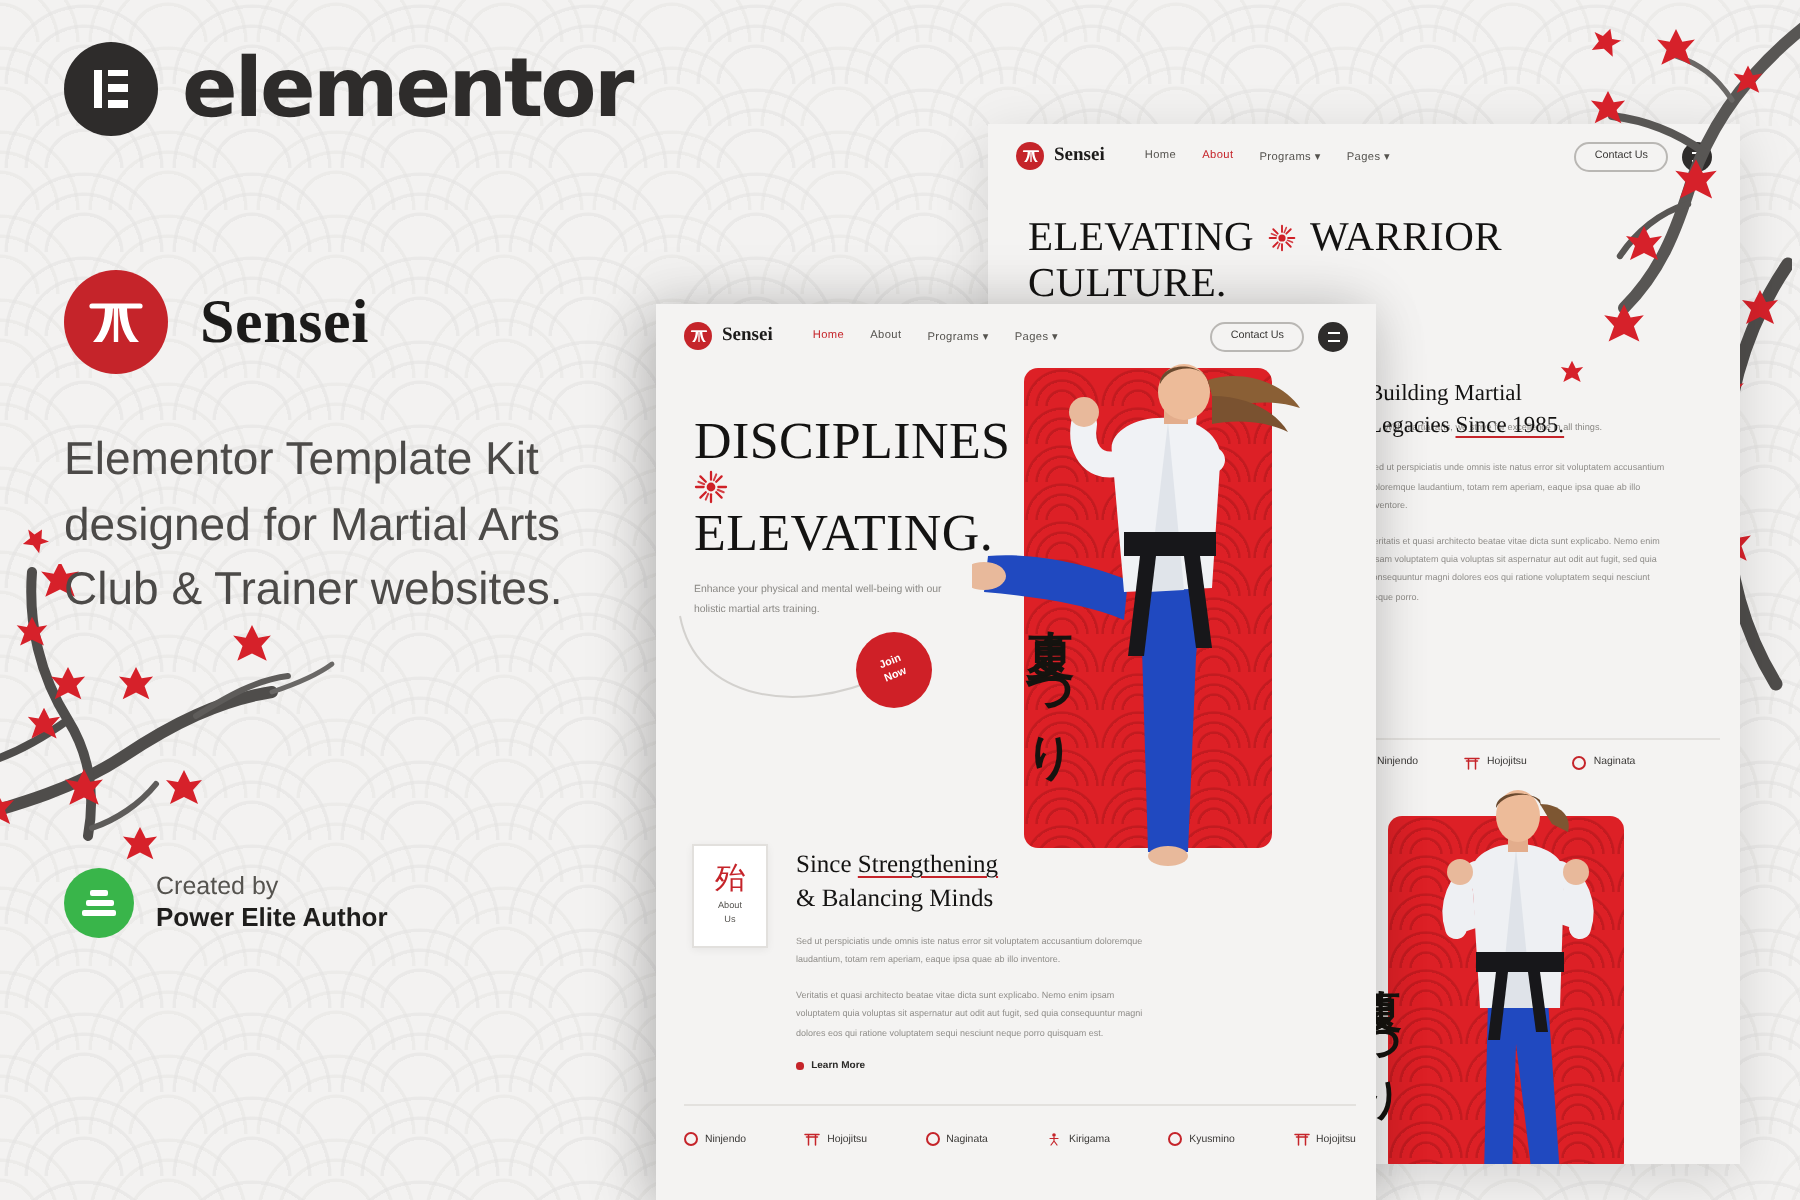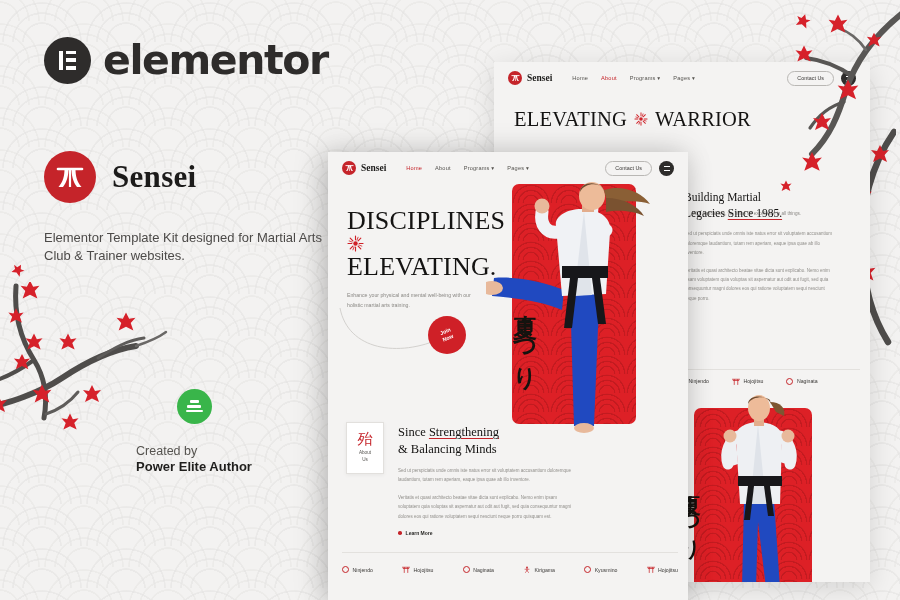--- a/index.html
+++ b/index.html
@@ -35,24 +35,23 @@
       radial-gradient(circle at 50% 100%, transparent 0 18px, #e6e5e3 18px 19.5px, transparent 20px),
       radial-gradient(circle at 50% 100%, transparent 0 28px, #e6e5e3 28px 29.5px, transparent 30px),
       radial-gradient(circle at 50% 100%, transparent 0 38px, #e6e5e3 38px 39.5px, transparent 40px);
     background-size: 84px 42px;
     background-position: 42px 21px, 42px 21px, 42px 21px;
   }
 
   
   .left-panel {
     position: absolute;
-    left: 44px; top: 20px;
+    left: 32px; top: 20px;
     width: 300px;
     z-index: 30;
-    margin-top: 16px;
   }
 
   .brandbar { display: flex; align-items: center; gap: 12px; }
   .el-logo {
     width: 47px; height: 47px; border-radius: 50%;
     background: #2e2c2b;
     display: flex; align-items: center; justify-content: center;
     flex: 0 0 auto;
   }
   .el-logo .bars {
@@ -82,27 +81,27 @@
   .sensei-name {
     font-family: "Liberation Serif", serif;
     font-size: 31px;
     font-weight: 700;
     color: #1c1b1a;
     letter-spacing: .3px;
   }
 
   .kit-desc {
     margin-top: 26px;
-    font-size: 13px;
+    font-size: 23px;
     line-height: 1.42;
     color: #4c4a48;
     font-family: "Liberation Sans", sans-serif;
   }
 
-  .author-row { display: flex; align-items: center; gap: 19px; margin-top: 123px; flex-direction: column; }
+  .author-row { display: flex; align-items: center; gap: 11px; margin-top: 123px; }
   .author-badge {
     width: 35px; height: 35px; border-radius: 50%;
     background: #39b54a;
     display: flex; align-items: center; justify-content: center;
     flex: 0 0 auto;
   }
   .author-badge .stack { width: 17px; display: flex; flex-direction: column; gap: 2.2px; align-items: center; }
   .author-badge .s1 { width: 9px; height: 2.6px; background: #fff; border-radius: 1px; }
   .author-badge .s2 { width: 14px; height: 2.6px; background: #fff; border-radius: 1px; }
   .author-badge .s3 { width: 17px; height: 2.6px; background: #fff; border-radius: 1px; }
@@ -370,20 +369,23 @@
                   <rect x="11.3" y="1.6" width="1.4" height="6" rx="0.7"></rect>
                   <rect x="11.3" y="16.4" width="1.4" height="6" rx="0.7"></rect>
                   <rect x="1.6" y="11.3" width="6" height="1.4" rx="0.7"></rect>
                   <rect x="16.4" y="11.3" width="6" height="1.4" rx="0.7"></rect>
                 </g>
               </g>
             </svg>
           </span>
           <span>WARRIOR</span>
         </div>
+        <div class="hero-line">
+          <span>CULTURE.</span>
+        </div>
       </div>
     </div>
 
     <div style="position:absolute; left:198px; top:148px; width:110px;">
       <div class="back-sub">With martial arts, we strive for excellence in all things.</div>
     </div>
 
     <div style="position:absolute; left:190px; top:128px; width:170px;">
       <div class="about-h2" style="font-size:11.5px;">
         <span>Building Martial</span><br>

